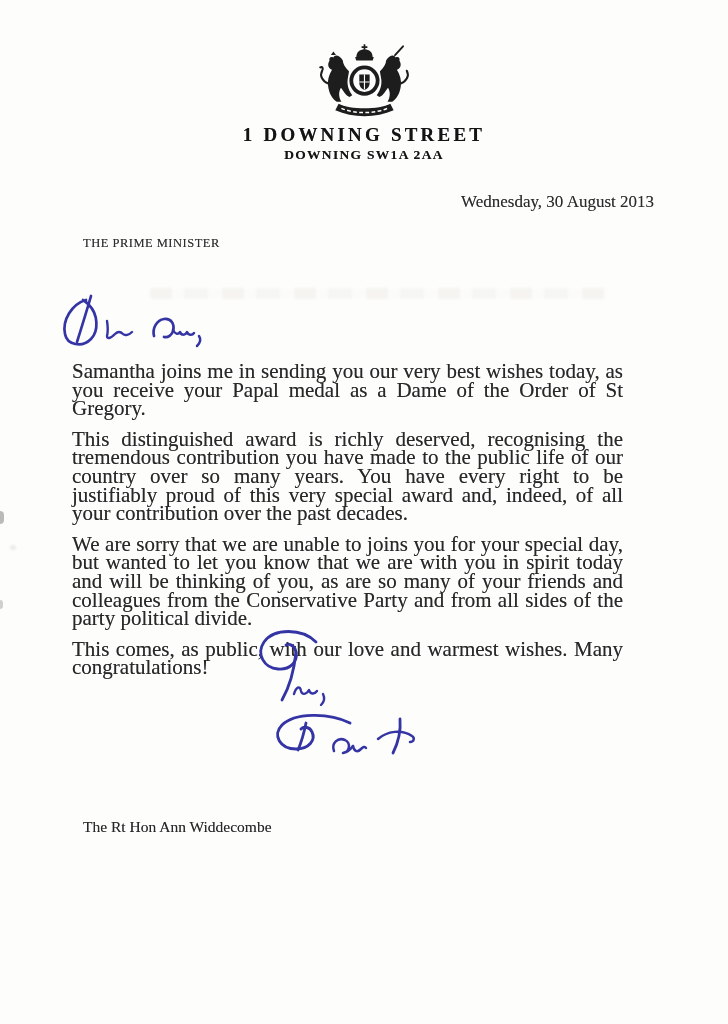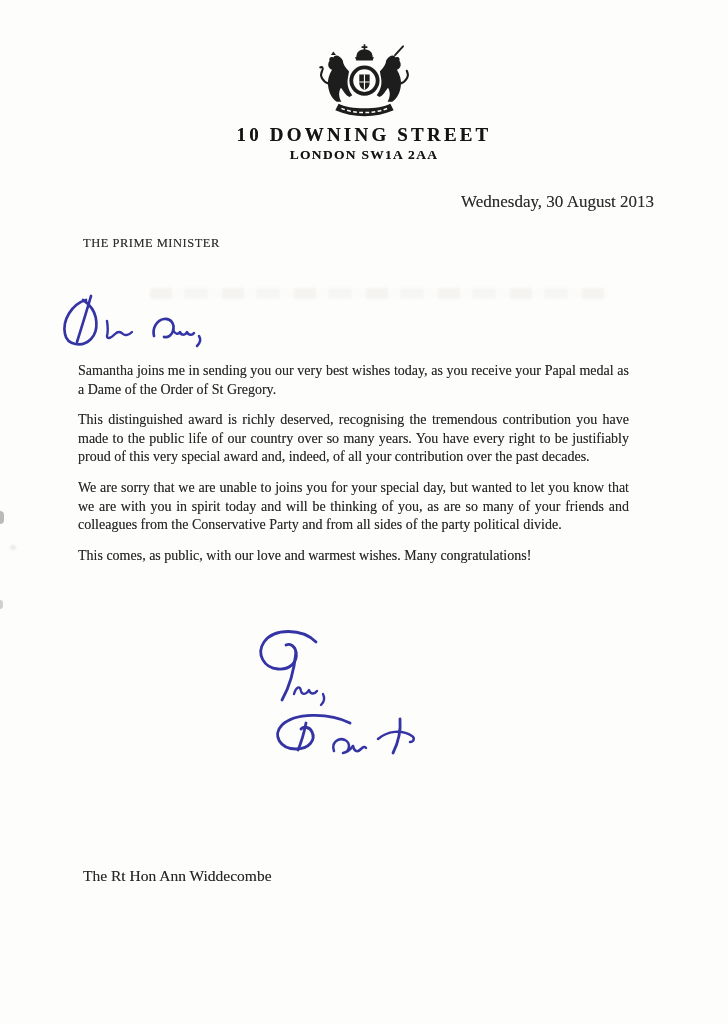--- a/index.html
+++ b/index.html
@@ -60,29 +60,29 @@
 
   
   .ink{color:var(--ink-blue);}
   .ink path{stroke:currentColor;fill:none;stroke-linecap:round;stroke-linejoin:round;}
   .greeting{position:absolute;left:58px;top:292px;}
   .signoff{position:absolute;left:238px;top:624px;}
   .signature{position:absolute;left:254px;top:709px;}
 
   
   .body{
-    position:absolute;left:78px;top:362px;width:551px;
-    font-size:14px;line-height:18.6px;text-align:justify;
+    position:absolute;left:72px;top:362px;width:551px;
+    font-size:21px;line-height:18.6px;text-align:justify;
     color:#282828;
     text-shadow:0 0 .45px rgba(40,40,40,.5);
   }
   .body p{margin:0 0 12px 0;}
 
   .recipient{
-    position:absolute;left:83px;top:867px;
+    position:absolute;left:83px;top:818px;
     font-size:15.5px;color:#282828;
     text-shadow:0 0 .45px rgba(40,40,40,.5);
   }
 
   
   .speck{position:absolute;background:#6a6a66;}
   .s1{left:0;top:511px;width:4px;height:13px;opacity:.45;border-radius:0 4px 4px 0;filter:blur(.6px);}
   .s2{left:0;top:600px;width:3px;height:9px;opacity:.30;border-radius:0 3px 3px 0;filter:blur(.7px);}
   .s3{left:10px;top:545px;width:6px;height:5px;opacity:.12;border-radius:50%;filter:blur(1px);}
 </style>
@@ -112,22 +112,22 @@
         <path d="M19.8 12.8 l2.7 -3.8 l2.7 3.8 z"></path>
 
         <path d="M72 30 C76 26 78.5 22 78.5 18.5 C82 12.5 87.5 12 88.5 15.5 C91.5 14 93.5 16 92.7 19 C95.5 23.5 93.5 27.5 90 28.5 C93.2 33.5 95 39.5 94.2 45.5 C93.4 53 90 59.5 85 62.5 L80 62.5 C83 57.5 83.2 51.5 80.5 47.5 C77.5 51.5 75.5 55.5 71.5 57.5 L68.5 55.5 C73 49.5 74.2 43.5 73.2 37.5 C72.6 33.8 72 31.5 72 30 Z"></path>
         <path d="M88 13 L96.5 3.5" stroke="currentColor" stroke-width="2" fill="none" stroke-linecap="round"></path>
         <path d="M94 43 C100 41 103.5 35 100.5 29.5" fill="none" stroke="currentColor" stroke-width="2.2" stroke-linecap="round"></path>
 
         <path d="M28 64.5 C40 71 71 71 83 64.5 L86.5 71.5 C68 80 43 80 24.5 71.5 Z"></path>
         <path d="M31 69.5 C45 75.5 66 75.5 80 69.5" stroke="#fdfdfc" stroke-width="1.6" fill="none" stroke-dasharray="4 2.5"></path>
       </g>
     </svg>
-    <div class="addr1">10 DOWNING STREET</div>
-    <div class="addr2">LONDON SW1A 2AA</div>
+    <div class="addr1">1 DOWNING STREET</div>
+    <div class="addr2">DOWNING SW1A 2AA</div>
   </header>
 
   <div class="pm">THE PRIME MINISTER</div>
   <div class="date">Wednesday, 30 August 2013</div>
 
   <div class="ghost"></div>
 
   <svg class="greeting ink" role="img" width="190" height="70" viewBox="0 0 190 70" aria-label="Dear Ann,">
     <path stroke-width="2.7" d="M28 8 C14 12 4 28 7 42 C9 53 24 56 33 47 C41 39 40 22 31 13 C29 11 27 9 25 8"></path>
     <path stroke-width="2.7" d="M33 4 C29 18 24 34 19 50"></path>

